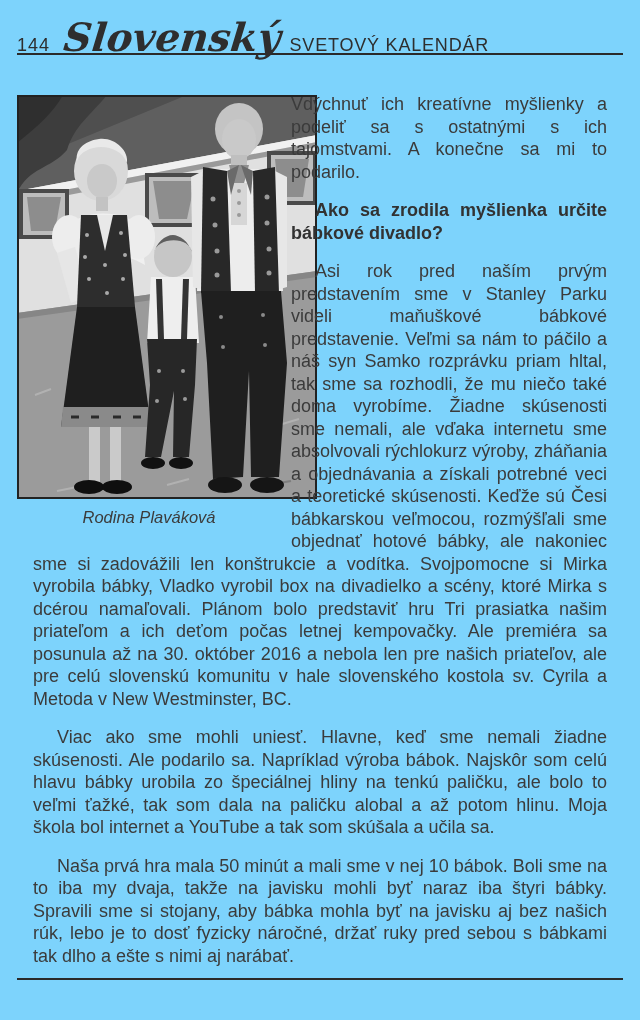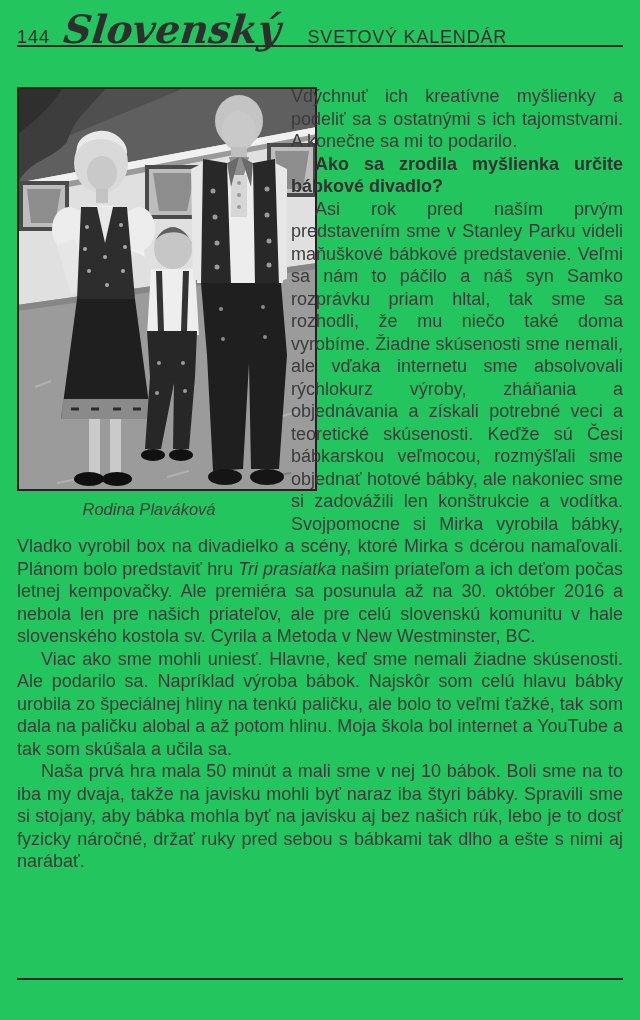--- a/index.html
+++ b/index.html
@@ -1,22 +1,22 @@
 <!DOCTYPE html>
 <html><head>
 <meta charset="utf-8">
 <style>
   html, body { margin: 0; padding: 0; background: #ffffff; }
   .page {
     position: relative;
     width: 640px;
     height: 1020px;
-    background: #22c55e;
+    background: #7dd3fc;
     box-sizing: border-box;
-    padding: 0 17px;
+    padding: 8px 17px;
     overflow: hidden;
     font-family: "Liberation Sans", sans-serif;
     color: #3b3b3b;
   }
   
   .header {
     display: flex;
     align-items: baseline;
     border-bottom: 2.5px solid #2a2a2a;
     padding-top: 10px;
@@ -37,33 +37,33 @@
     line-height: 1;
     color: #2e2e2e;
     margin-left: 14px;
     display: inline-block;
     transform: skewX(-6deg);
   }
   .logo-caps {
     font-size: 18px;
     letter-spacing: 0.8px;
     color: #2e2e2e;
-    margin-left: 27px;
+    margin-left: 9px;
   }
   
   .content {
     margin-top: 38px;
     font-size: 18px;
     line-height: 22.5px;
     text-align: justify;
   }
-  .content p { margin: 0; text-indent: 24px; }
+  .content p { margin: 16px; text-indent: 24px; }
   .content p.noindent { text-indent: 0; }
   .content p.q { font-weight: 700; color: #323232; }
-  .italic { font-style: italic; }
+  .italic { }
   
   .photo-block {
     float: left;
     width: 264px;
     margin: 2px 10px 16px 0;
   }
   .photo { width: 300px; height: 404px; }
   .photo svg { display: block; width: 300px; height: 404px; }
   .caption {
     text-align: center;

